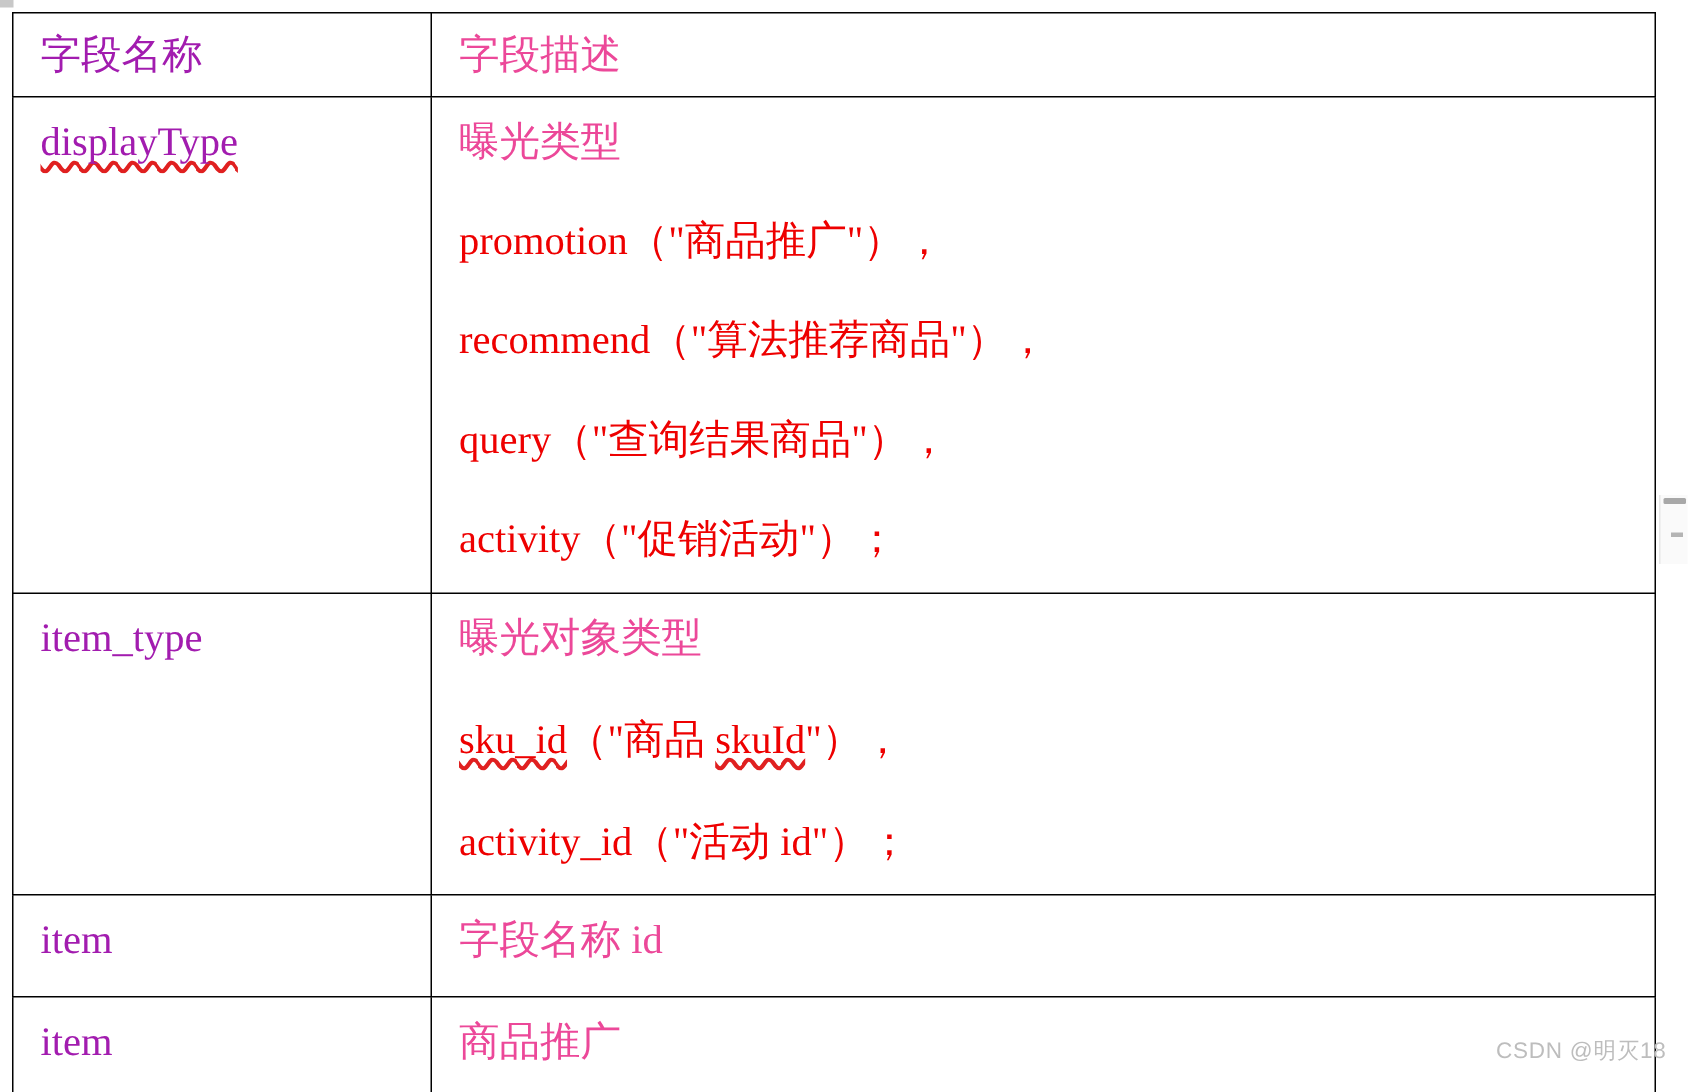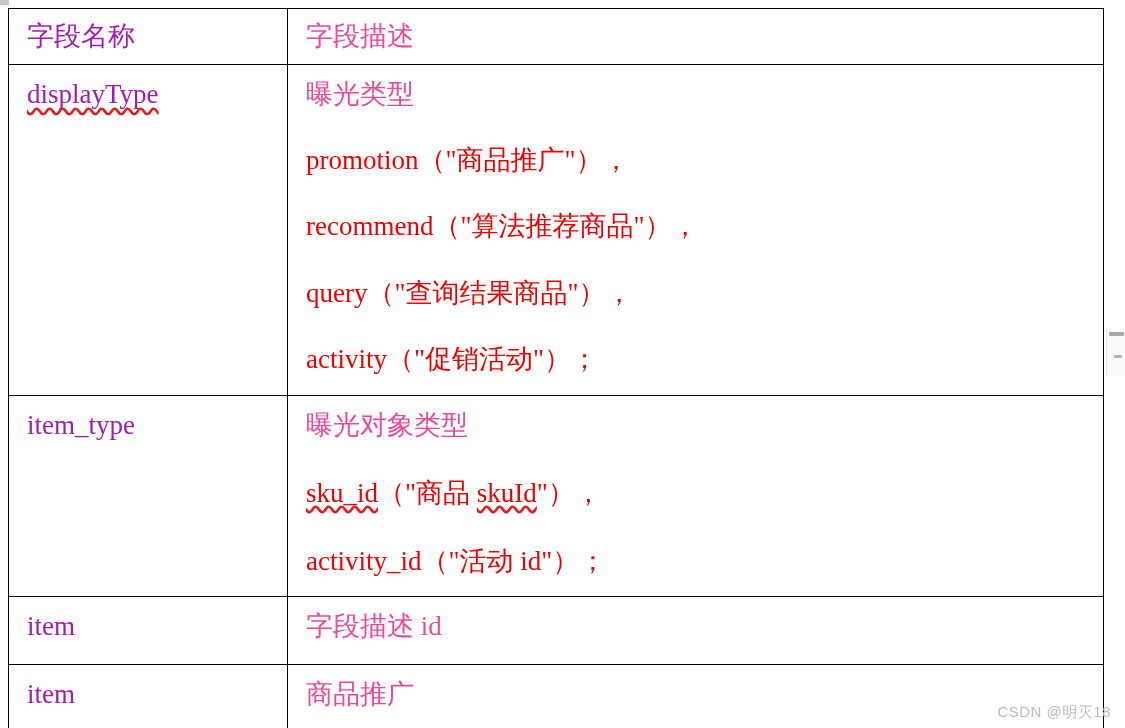--- a/index.html
+++ b/index.html
@@ -119,21 +119,21 @@
     top: 25px;
     width: 8px;
     height: 3px;
     background: #b4b4b4;
   }
 
   
   .watermark {
     position: absolute;
     right: 14px;
-    bottom: 6px;
+    bottom: 18px;
     font-family: "Liberation Sans", "DejaVu Sans", sans-serif;
     font-size: 15px;
     color: #bdbdbd;
     letter-spacing: 0.5px;
     white-space: nowrap;
     text-align: right;
   }
 </style>
 </head>
 <body>
@@ -199,21 +199,21 @@
     </tr>
 
     <tr class="row-item">
       <td>
         <div class="cell-inner">
           <div class="field-text">item</div>
         </div>
       </td>
       <td>
         <div class="cell-inner">
-          <div class="desc-title">字段描述 id</div>
+          <div class="desc-title">字段名称 id</div>
         </div>
       </td>
     </tr>
 
     <tr class="row-order">
       <td>
         <div class="cell-inner">
           <div class="field-text">item</div>
         </div>
       </td>

